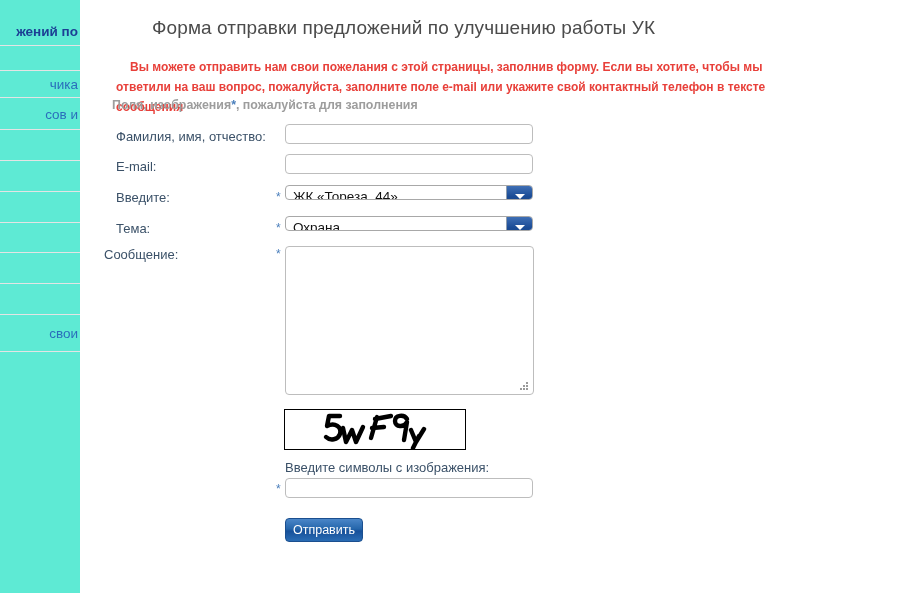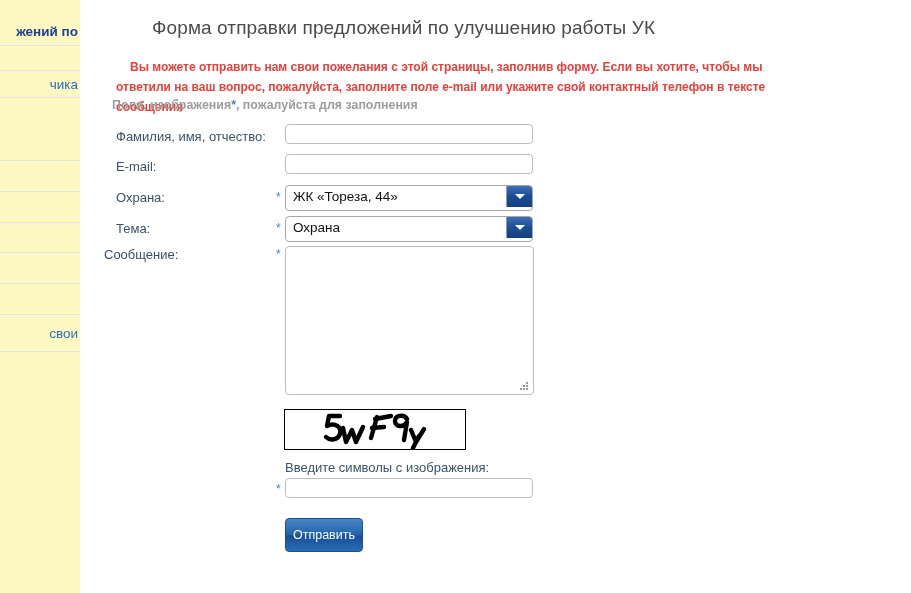--- a/index.html
+++ b/index.html
@@ -18,21 +18,21 @@
     position: relative;
   }
 
   
   #sidebar {
     position: absolute;
     left: 0;
     top: 0;
     width: 80px;
     height: 593px;
-    background: #fef9c3;
+    background: #5eead4;
     overflow: hidden;
   }
   .side-item {
     position: absolute;
     left: 0;
     width: 80px;
     box-sizing: border-box;
     border-bottom: 1px solid #e4e4e4;
     overflow: hidden;
     white-space: nowrap;
@@ -142,21 +142,21 @@
     padding: 1px 5px;
     outline: none;
   }
 
   
   .selwrap {
     position: absolute;
     left: 205px;
     top: 0;
     width: 248px;
-    height: 26px;
+    height: 15px;
     box-sizing: border-box;
     border: 1px solid #a8a8a8;
     border-radius: 4px;
     background: #ffffff;
     overflow: hidden;
   }
   .selwrap .seltext {
     position: absolute;
     left: 7px;
     top: 0;
@@ -255,21 +255,21 @@
   }
   #captcha-row { position: absolute; left: 0; top: 478px; height: 22px; }
   #captcha-row .req-star { left: 196px; line-height: 22px; }
 
   
   #submit-button {
     position: absolute;
     left: 205px;
     top: 518px;
     width: 78px;
-    height: 34px;
+    height: 24px;
     box-sizing: border-box;
     border: 1px solid #1b4f8f;
     border-radius: 4px;
     background: linear-gradient(to bottom, #4a86c8 0%, #2566ab 45%, #17509a 55%, #2a6cb4 100%);
     color: #ffffff;
     font-family: "Liberation Sans", sans-serif;
     font-size: 12.5px;
     line-height: 17px;
     text-align: center;
     cursor: pointer;
@@ -280,20 +280,23 @@
 <body>
 
 <div id="sidebar">
     <div class="side-item head" style="top: 16px; height: 30px;">
       <span class="side-text">жений по</span>
     </div>
     <div class="side-item blank" style="top: 46px; height: 25px;"></div>
     <div class="side-item link" style="top: 71px; height: 27px;">
       <span class="side-text">чика</span>
     </div>
+    <div class="side-item link" style="top: 98px; height: 32px;">
+      <span class="side-text">сов и</span>
+    </div>
     <div class="side-item blank" style="top: 130px; height: 31px;"></div>
     <div class="side-item blank" style="top: 161px; height: 31px;"></div>
     <div class="side-item blank" style="top: 192px; height: 31px;"></div>
     <div class="side-item blank" style="top: 223px; height: 30px;"></div>
     <div class="side-item blank" style="top: 253px; height: 31px;"></div>
     <div class="side-item blank" style="top: 284px; height: 31px;"></div>
     <div class="side-item link" style="top: 315px; height: 37px;">
       <span class="side-text">свои</span>
     </div>
   </div>
@@ -312,21 +315,21 @@
     <input class="txtfield" type="text" id="fullname-input" value="" style="">
   </div>
 
   <div class="row" style="top:154px;">
     <span class="label">E-mail:</span>
     <span class="req-star"></span>
     <input class="txtfield" type="text" id="email-input" value="" style="">
   </div>
 
   <div class="row" style="top:185px;">
-    <span class="label">Охрана:</span>
+    <span class="label">Введите:</span>
     <span class="req-star">*</span>
     <div class="selwrap">
       <span class="seltext">ЖК «Тореза, 44»</span>
       <span class="arrowbox">
           <span class="chev"></span>
         </span>
     </div>
   </div>
 
   <div class="row" style="top:216px;">

